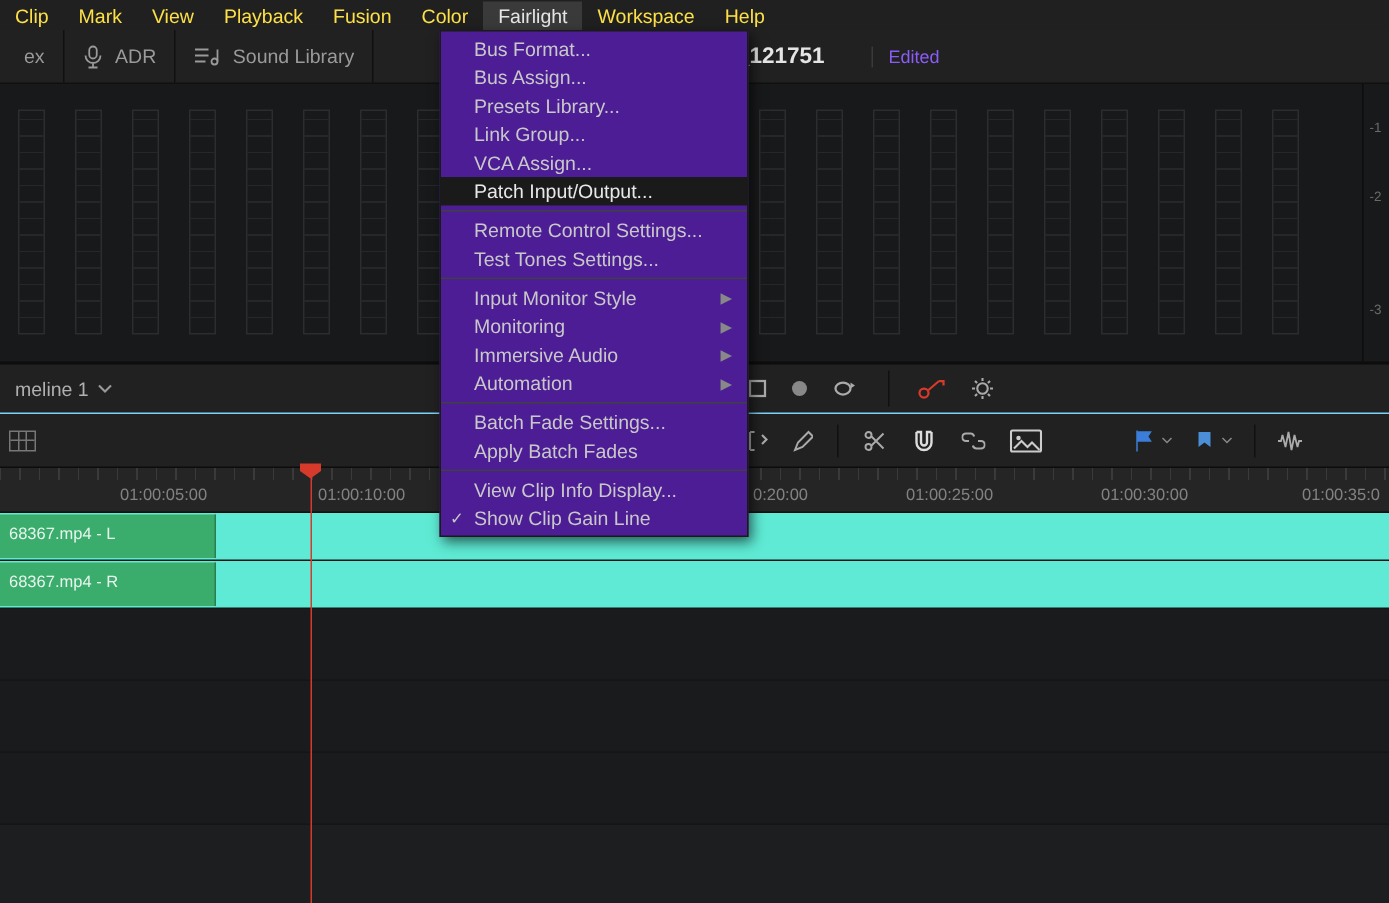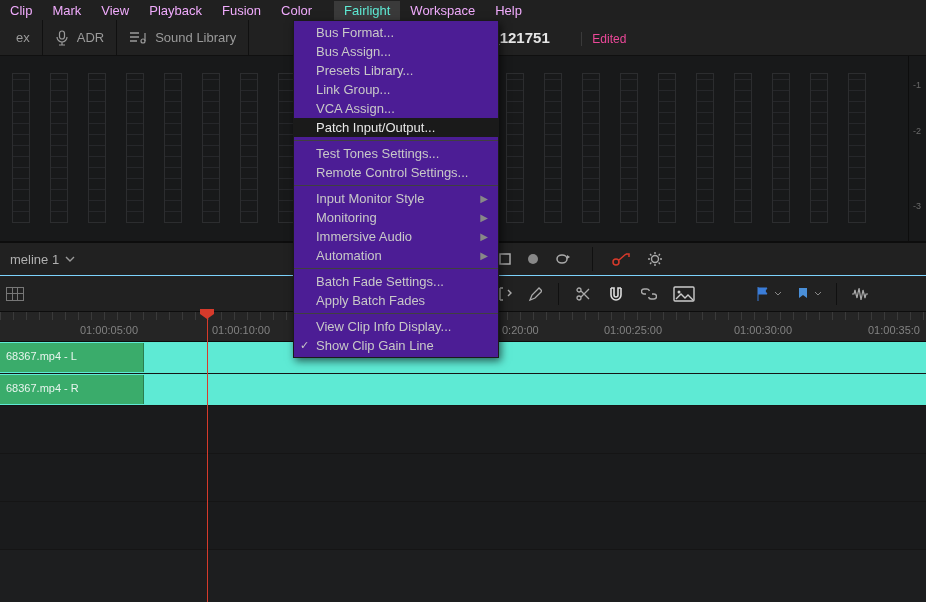--- a/index.html
+++ b/index.html
@@ -15,26 +15,25 @@
     display: flex;
     background: #202020;
     height: 20px;
     align-items: center;
     padding-left: 0;
   }
   .menubar .first { padding: 0 10px 0 2px; color:#b8b8b8;}
   .menubar .menu-item {
     padding: 2px 10px;
     cursor: default;
-    color: #f0abfc;
+    color: #fde047;
   }
   .menubar .menu-item.active {
     background: #3a3a3a;
-    color: #5eead4;
-    margin-left: 12px;
+    color: #e5e5e5;
   }
 
   .secondbar {
     background: #212121;
     height: 36px;
     display: flex;
     align-items: center;
     padding: 0 4px;
     gap: 0;
     border-bottom: 1px solid #101010;
@@ -56,21 +55,21 @@
     right: 0;
     text-align: center;
     pointer-events: none;
   }
   .project-title {
     font-size: 15px;
     font-weight: 600;
     color: #e5e5e5;
   }
   .edited {
-    color: #ec4899;
+    color: #8b5cf6;
     font-size: 12px;
     margin-left: 28px;
     padding-left: 10px;
     border-left: 1px solid #3a3a3a;
   }
 
   .meters {
     background: #18191a;
     height: 186px;
     display: flex;
@@ -442,22 +441,22 @@
 </div>
 
 <div class="dropdown">
   <div class="item">Bus Format...</div>
   <div class="item">Bus Assign...</div>
   <div class="item">Presets Library...</div>
   <div class="item">Link Group...</div>
   <div class="item">VCA Assign...</div>
   <div class="item highlighted">Patch Input/Output...</div>
   <div class="sep"></div>
+  <div class="item">Remote Control Settings...</div>
   <div class="item">Test Tones Settings...</div>
-  <div class="item">Remote Control Settings...</div>
   <div class="sep"></div>
   <div class="item">
       <span>Input Monitor Style</span>
       <span class="arrow">▶</span>
     </div>
   <div class="item">
       <span>Monitoring</span>
       <span class="arrow">▶</span>
     </div>
   <div class="item">

